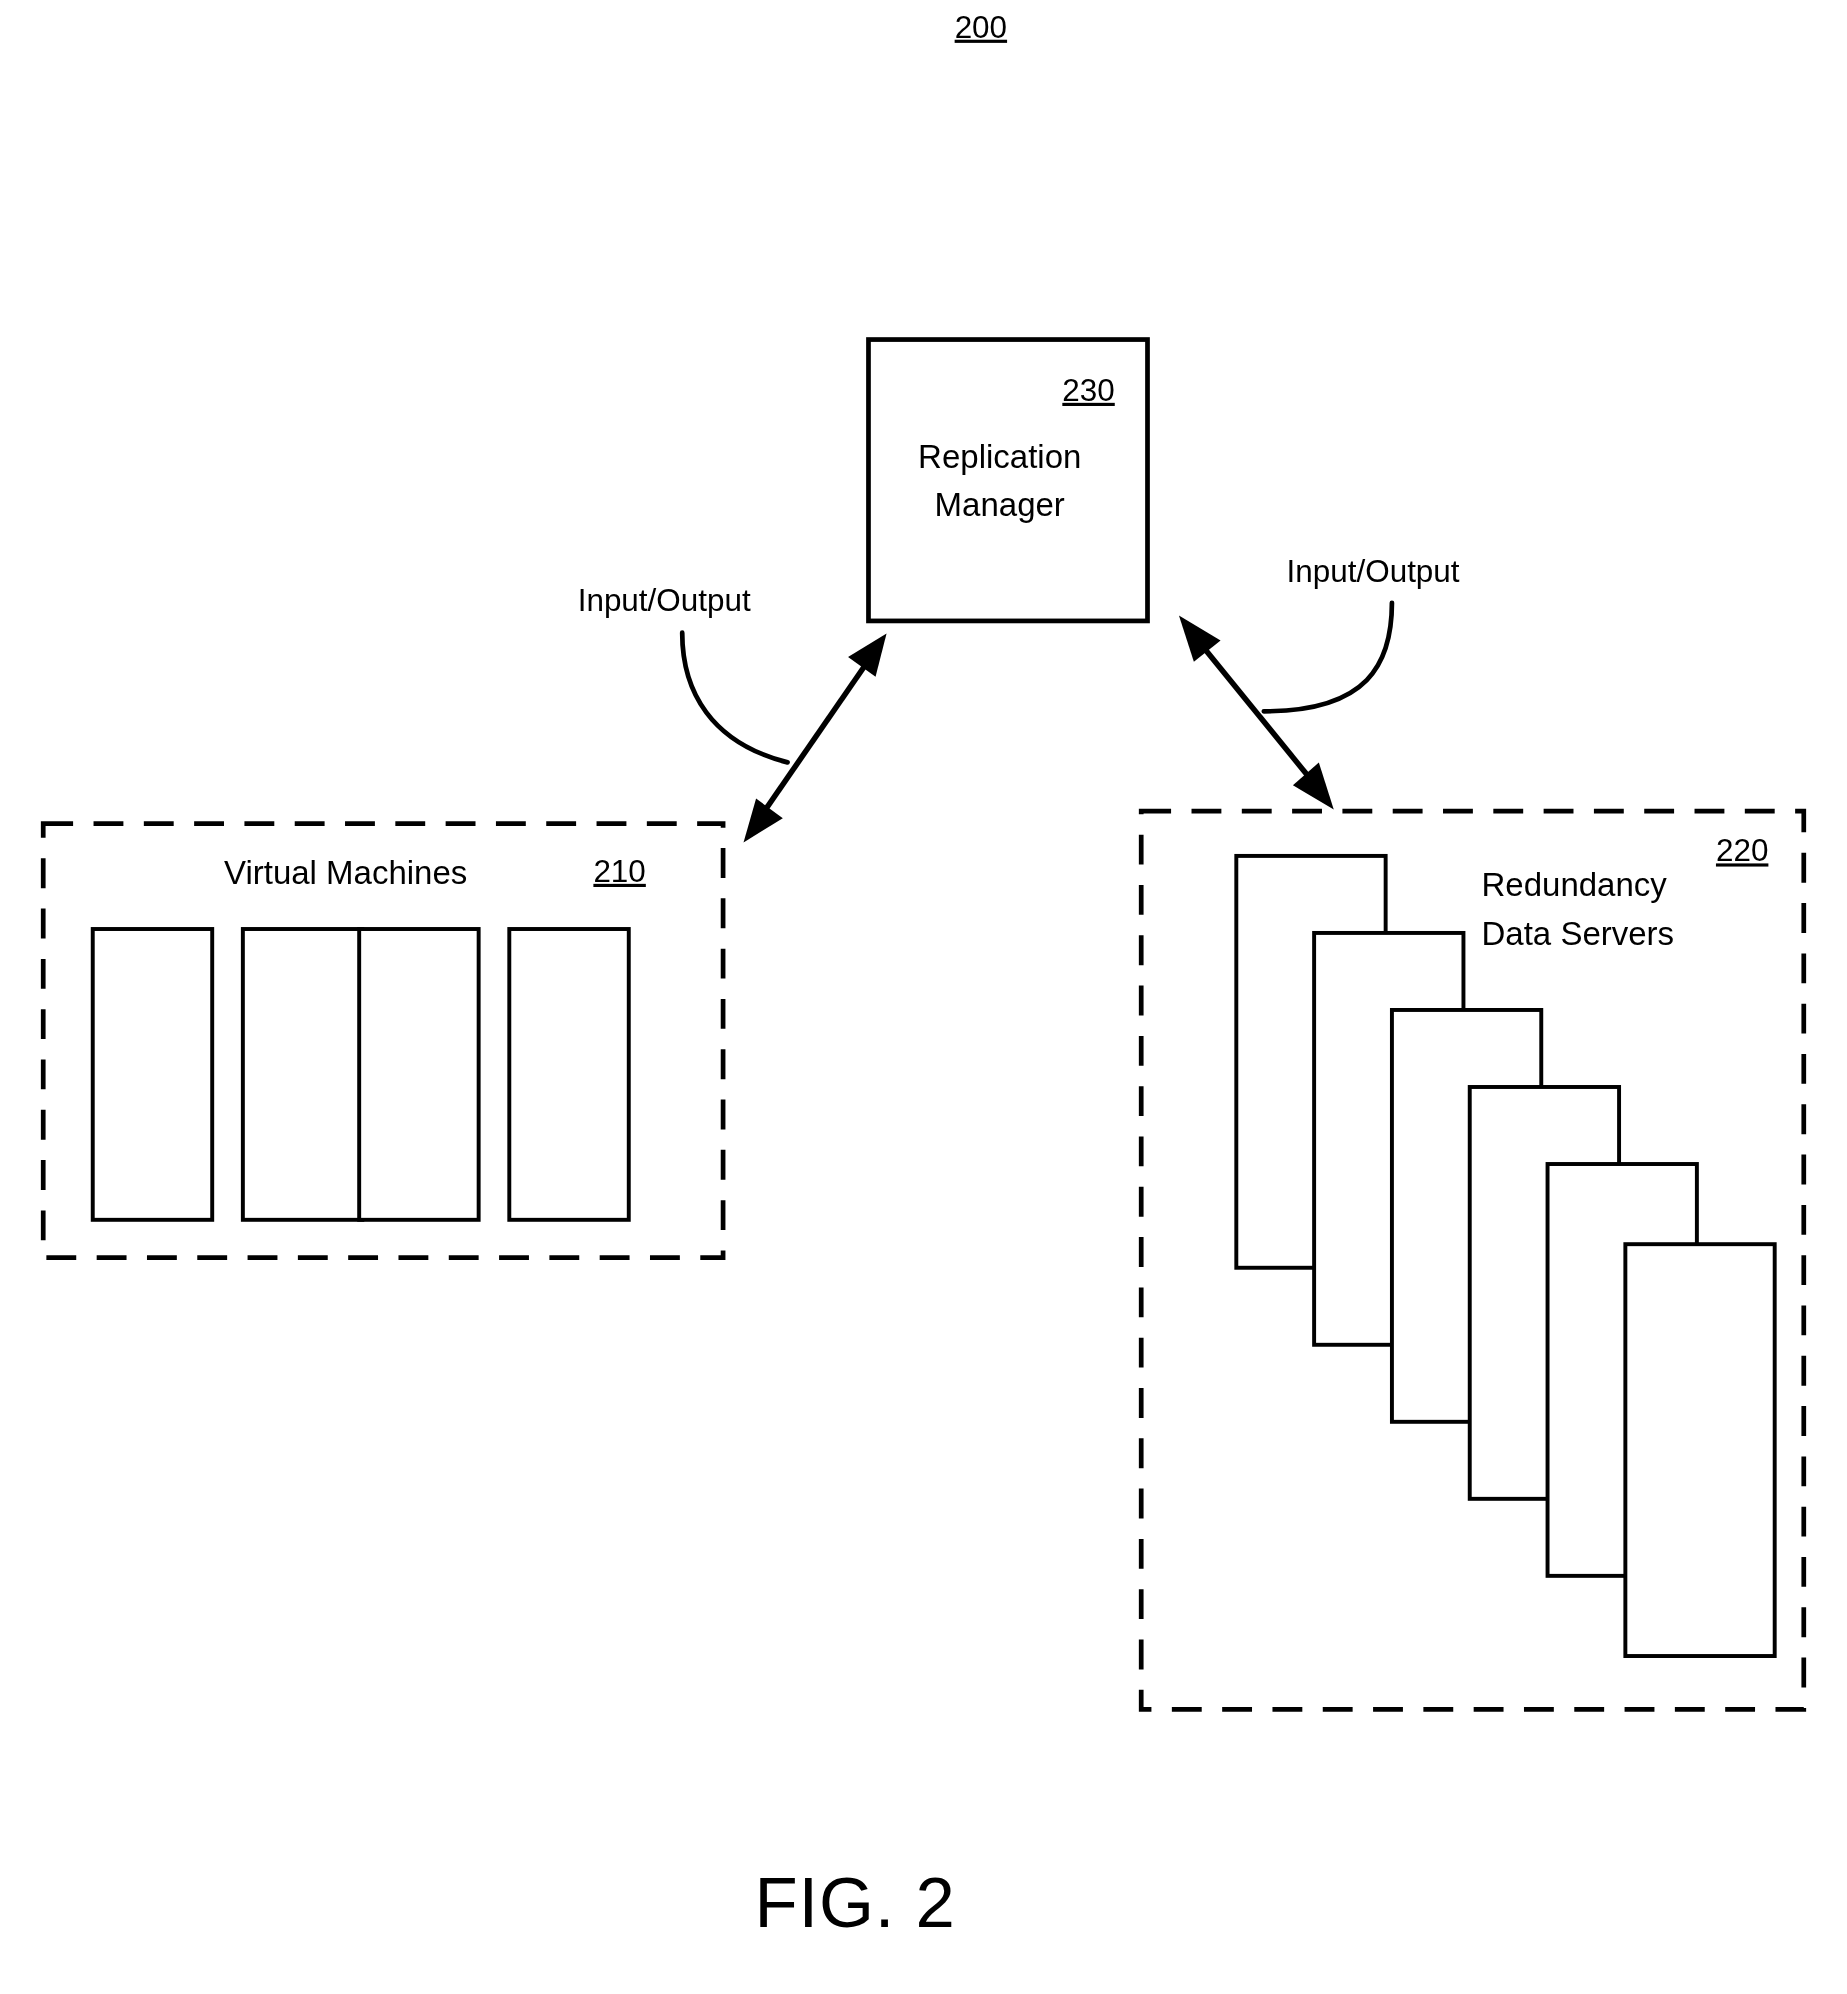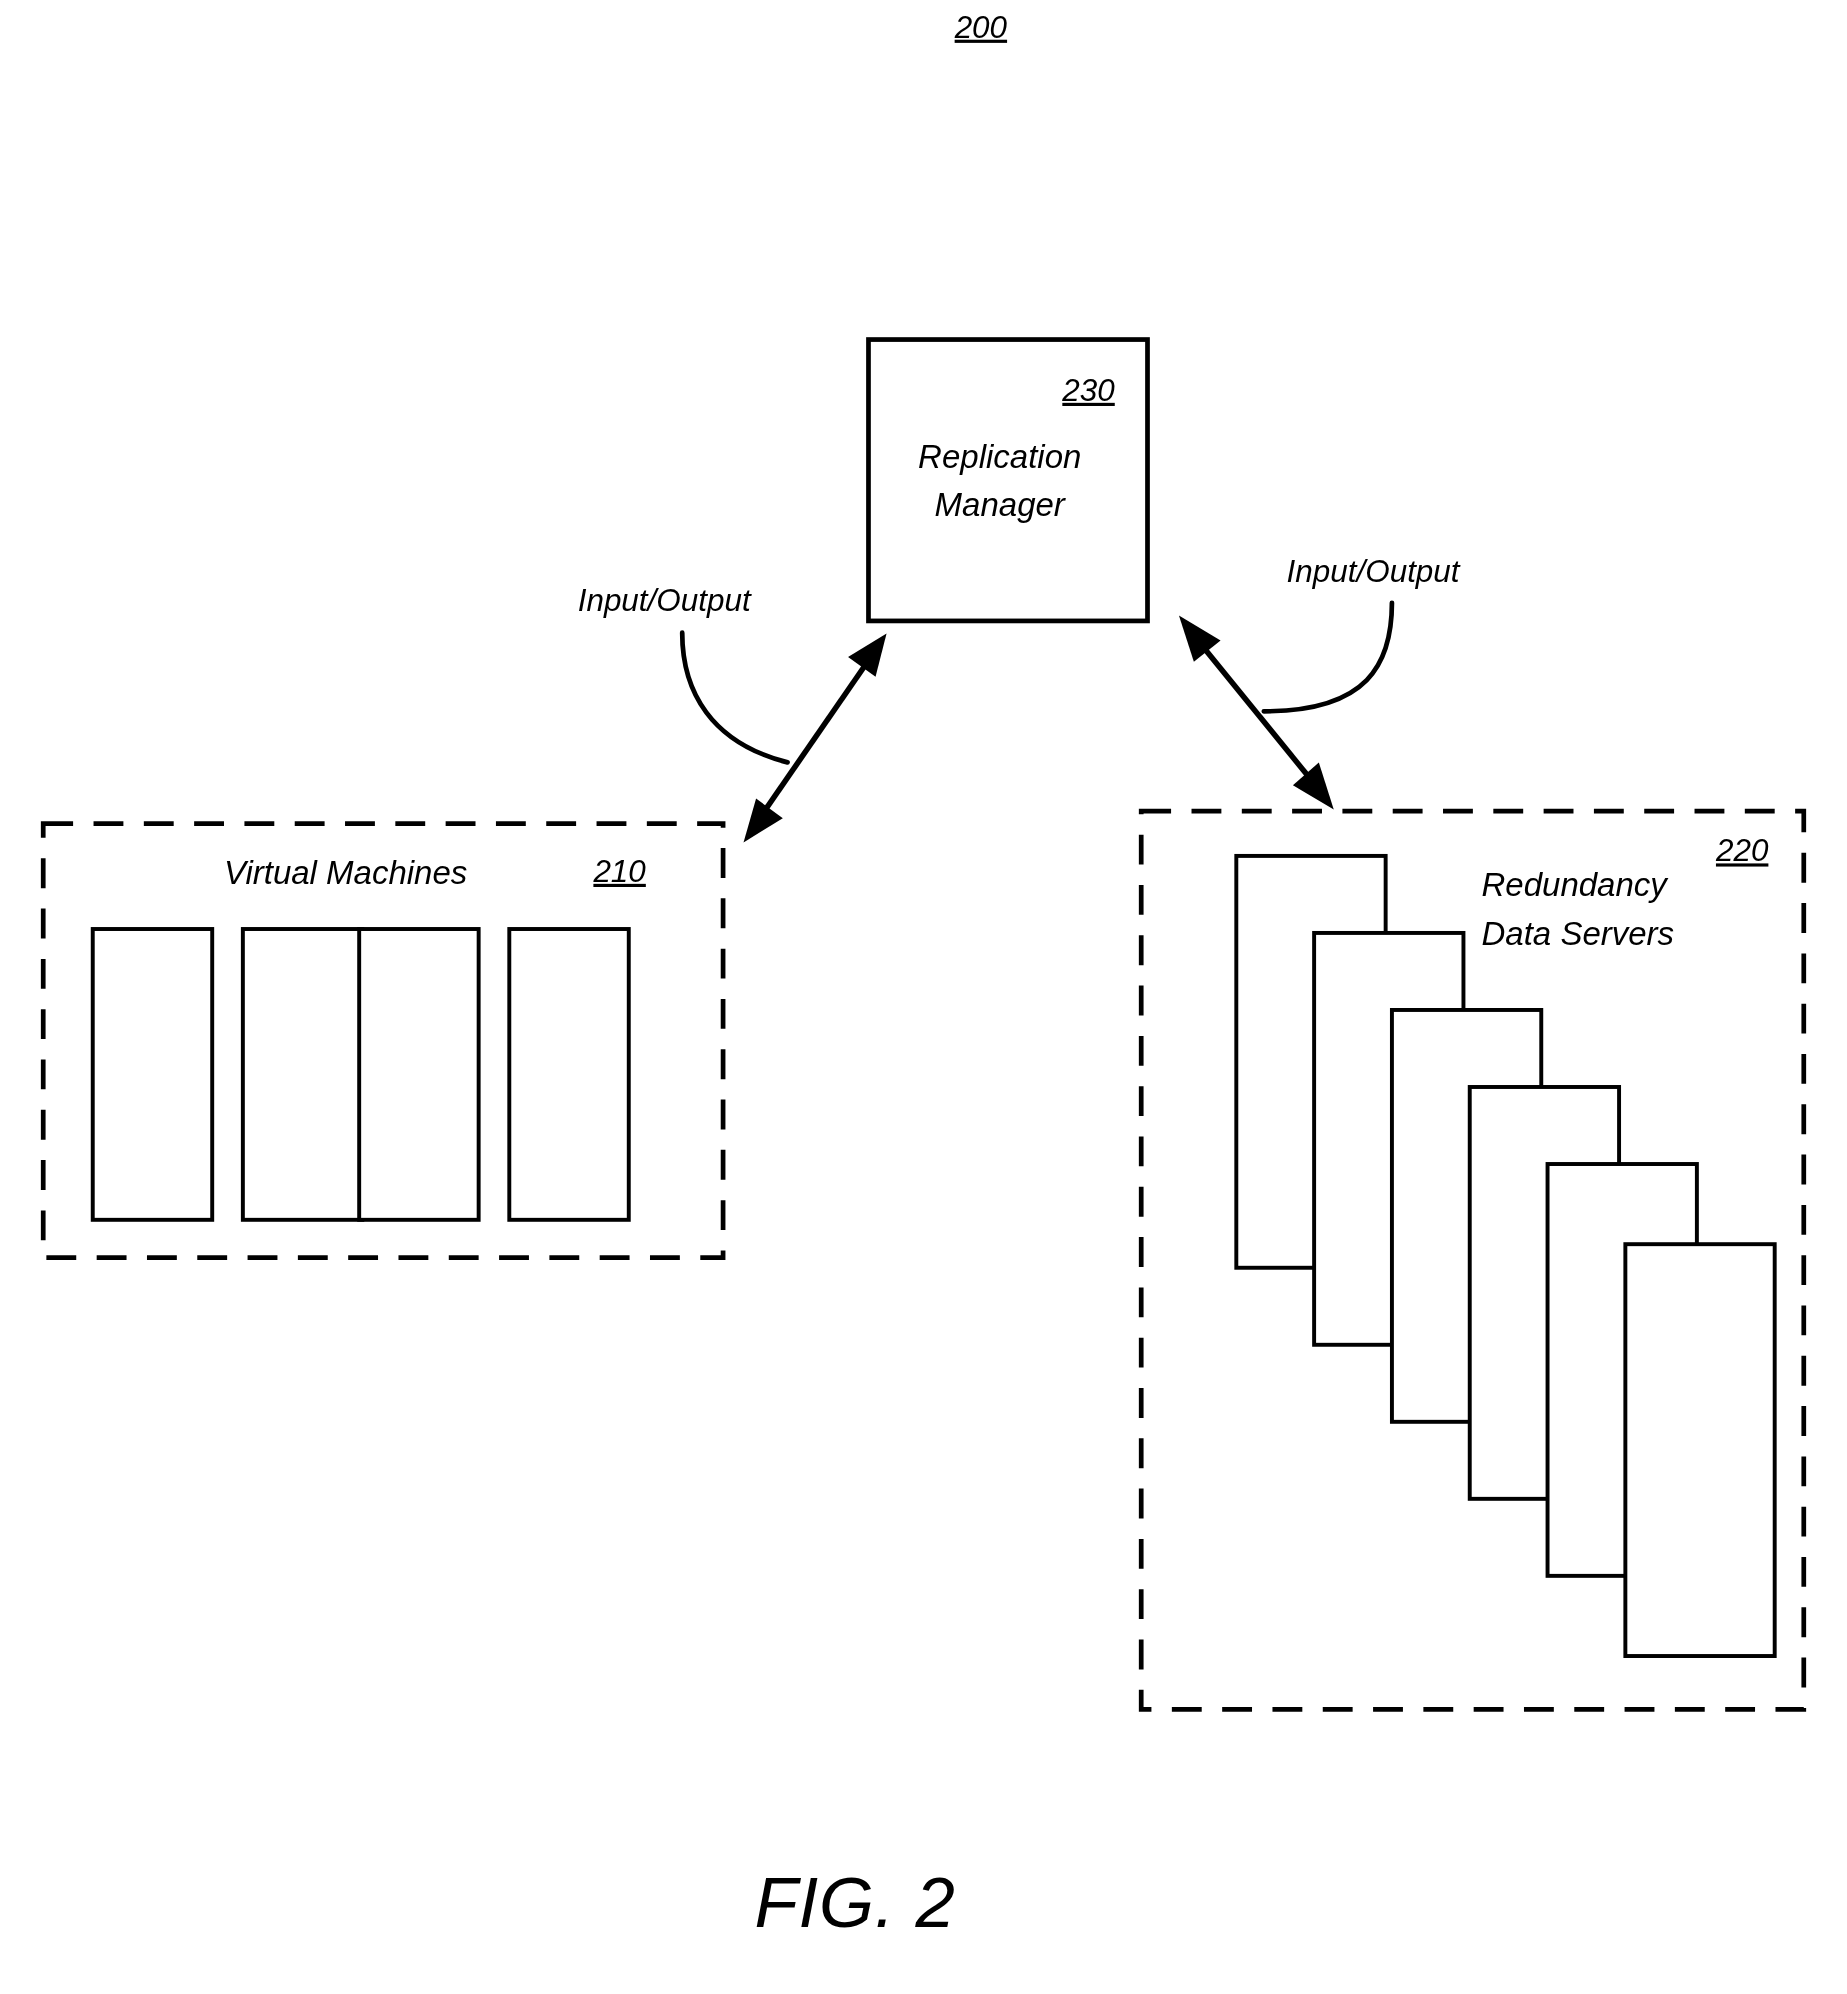--- a/index.html
+++ b/index.html
@@ -11,21 +11,20 @@
     width: 1847px;
     height: 1994px;
     font-family: "Liberation Sans", sans-serif;
     color: #000000;
     overflow: hidden;
   }
   #figure-root {
     position: relative;
     width: 1847px;
     height: 1628px;
-    font-style: italic;
   }
   svg.figure-canvas {
     position: absolute;
     top: 0;
     left: 0;
     width: 1847px;
     height: 1994px;
     display: block;
   }
   text {

